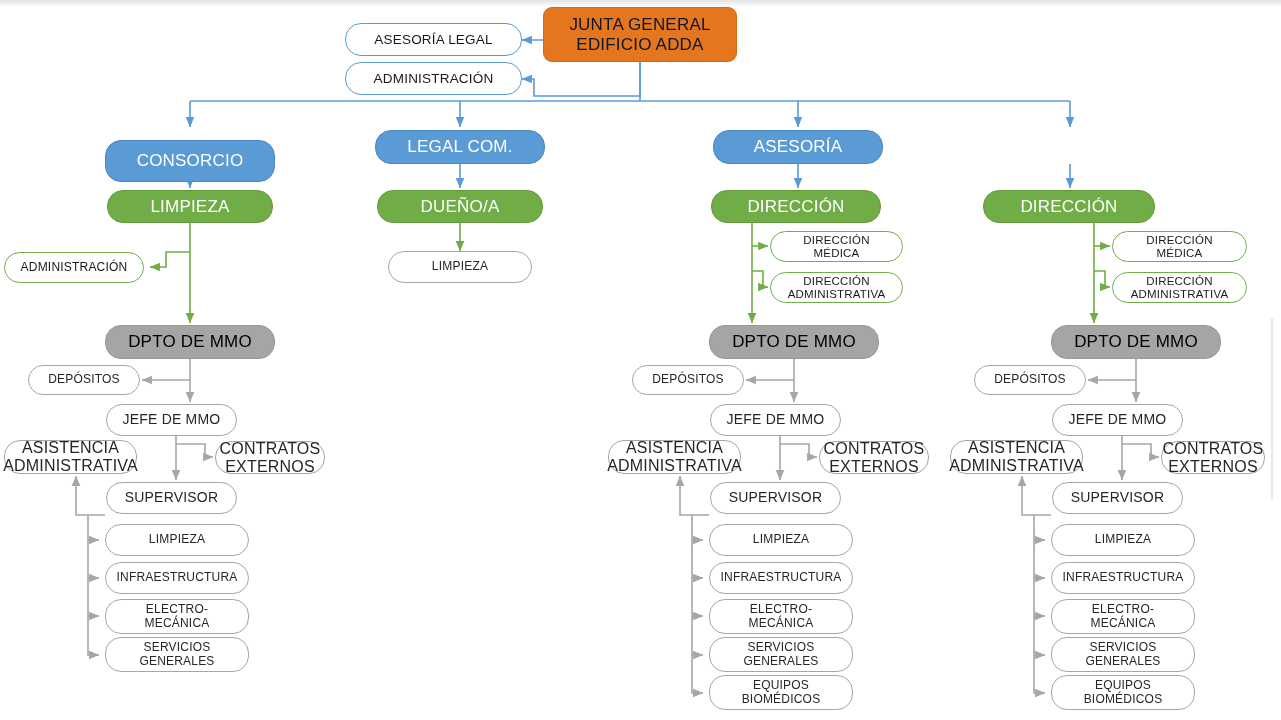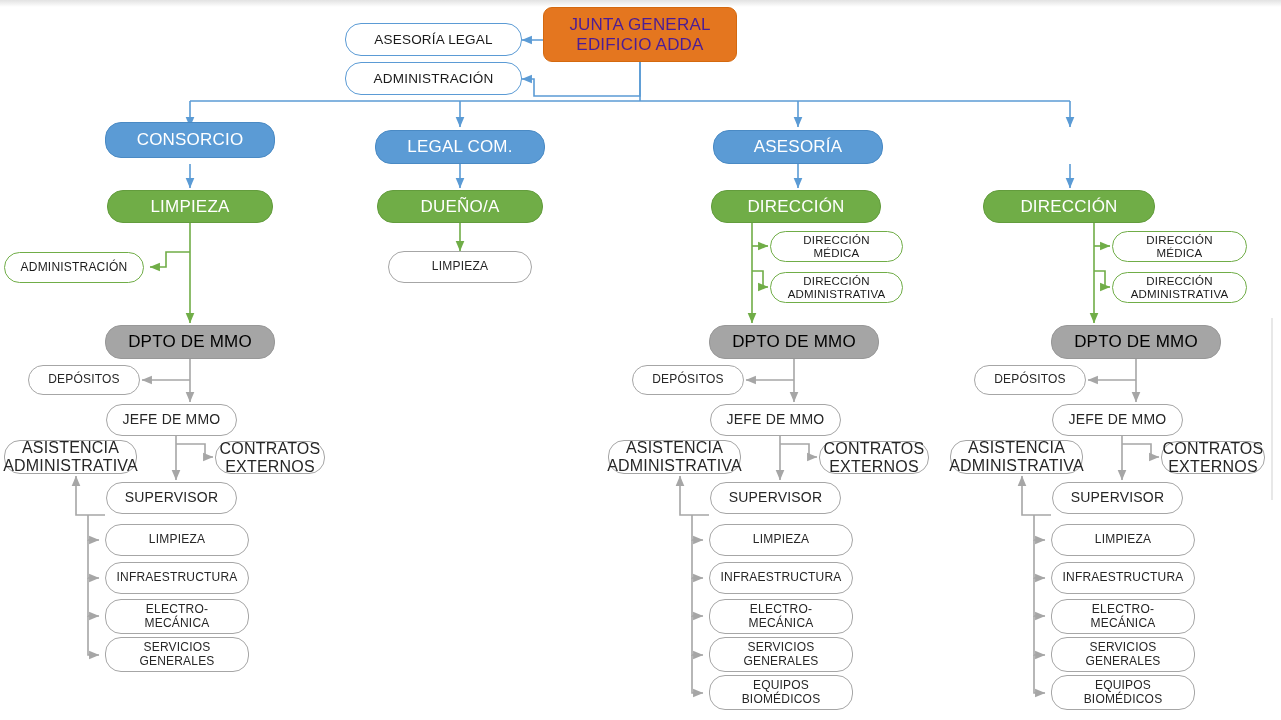--- a/index.html
+++ b/index.html
@@ -28,21 +28,21 @@
     display:flex;align-items:center;justify-content:center;
     text-align:center;
     line-height:1.12;
     border-radius:16px;
     white-space:pre-line;
     letter-spacing:.2px;
   }
 
   
   .n-orange{
-    background:#E4761F;border:1px solid #D4690F;color:#4c1d95;
+    background:#E4761F;border:1px solid #D4690F;color:#0f172a;
     font-size:17px;border-radius:9px;
   }
   .n-blue-fill{
     background:#5B9BD5;border:1px solid #4A8AC4;color:#ffffff;
     font-size:17px;
   }
   .n-green-fill{
     background:#70AD47;border:1px solid #639C3D;color:#ffffff;
     font-size:17px;
   }
@@ -151,21 +151,21 @@
       <path d="M1272,318 L1272,500" stroke="#D9D9D9" stroke-width="1.2"></path>
     </g>
   </svg>
 
   <div class="node n-orange" style="left:543px;top:7px;width:194px;height:55px;">JUNTA GENERAL
 EDIFICIO ADDA</div>
 
   <div class="node n-blue-out" style="left:345px;top:23px;width:177px;height:33px;">ASESORÍA LEGAL</div>
   <div class="node n-blue-out" style="left:345px;top:62px;width:177px;height:33px;">ADMINISTRACIÓN</div>
 
-  <div class="node n-blue-fill" style="left:105px;top:122px;width:170px;height:36px;">CONSORCIO</div>
+  <div class="node n-blue-fill" style="left:105px;top:140px;width:170px;height:42px;">CONSORCIO</div>
   <div class="node n-blue-fill" style="left:375px;top:130px;width:170px;height:34px;">LEGAL COM.</div>
   <div class="node n-blue-fill" style="left:713px;top:130px;width:170px;height:34px;">ASESORÍA</div>
 
   <div class="node n-green-fill" style="left:107px;top:190px;width:166px;height:33px;">LIMPIEZA</div>
   <div class="node n-green-fill" style="left:377px;top:190px;width:166px;height:33px;">DUEÑO/A</div>
   <div class="node n-green-fill" style="left:711px;top:190px;width:170px;height:33px;">DIRECCIÓN</div>
   <div class="node n-green-fill" style="left:983px;top:190px;width:172px;height:33px;">DIRECCIÓN</div>
 
   <div class="node n-green-out" style="left:4px;top:252px;width:140px;height:31px;font-size:12px;">ADMINISTRACIÓN</div>
 

